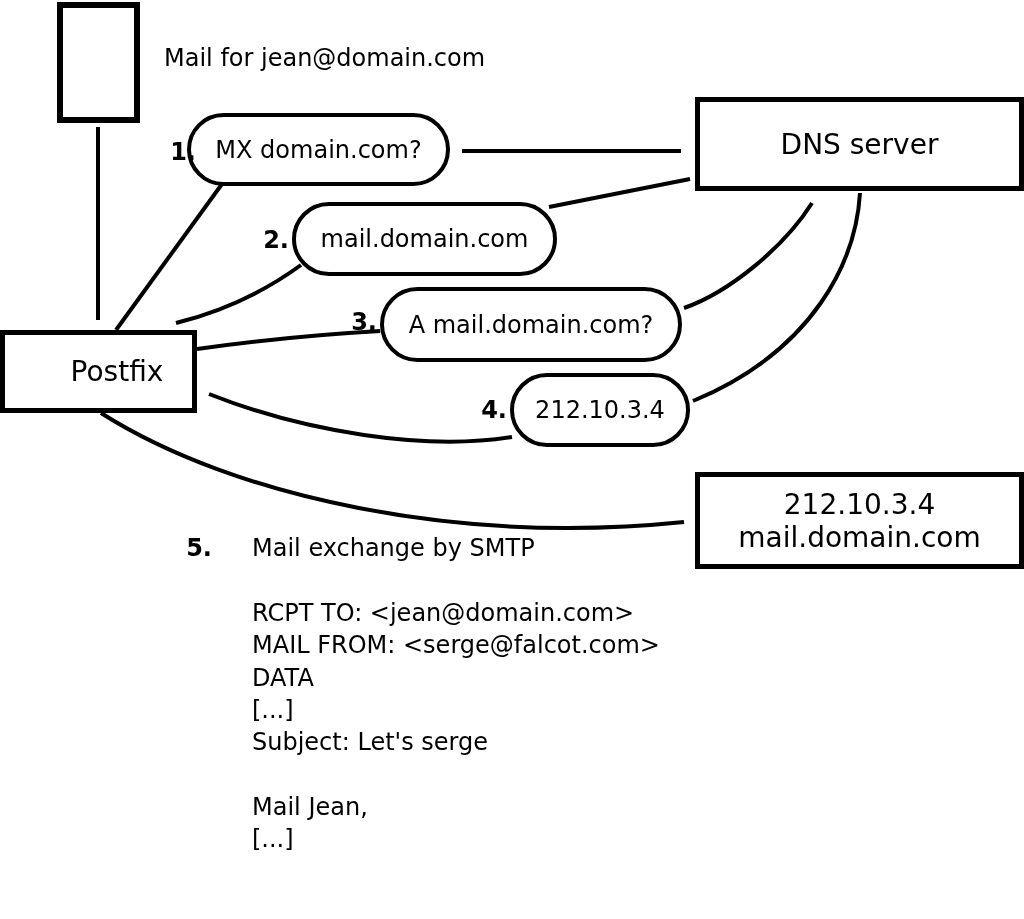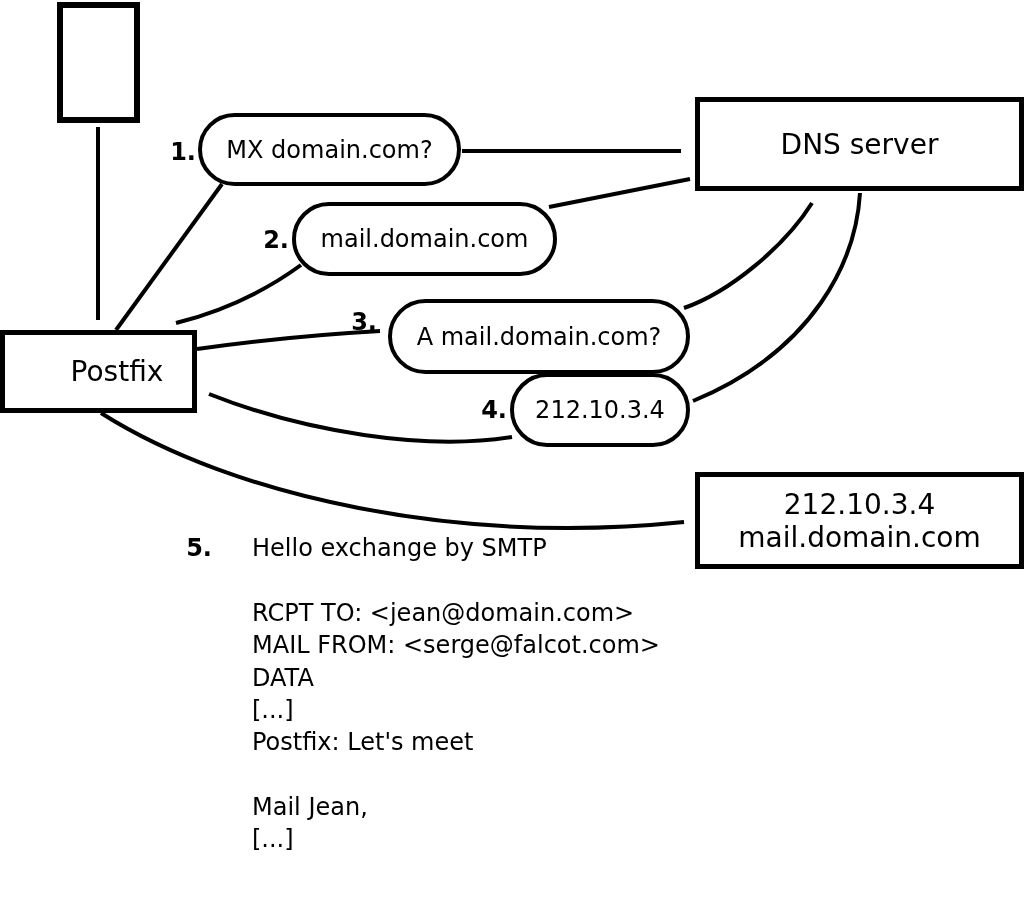--- a/index.html
+++ b/index.html
@@ -51,32 +51,33 @@
     <path d="M301,265 C264,292 220,312 176,323" marker-end="url(#ah)"></path>
     <path d="M197,349 Q290,336 380,331"></path>
     <path d="M684,308 C730,292 785,246 812,203" marker-end="url(#ah)"></path>
     <path d="M860,193 C856,260 815,350 693,401"></path>
     <path d="M512,437 C425,451 305,432 209,394" marker-end="url(#ah)"></path>
     <path d="M101,413 C235,498 460,545 684,522" marker-end="url(#ah)"></path>
   </svg>
 
   <div class="envelope" style="left:57px; top:2px; width:83px; height:121px;"></div>
 
+  <div class="note" style="left:164px; top:44px;">Mail for jean@domain.com</div>
 
-  <div class="pill" style="left:198px; top:113px; width:263px; height:73px;">
+  <div class="pill" style="left:187px; top:113px; width:263px; height:73px;">
     <span>MX domain.com?</span>
   </div>
   <div class="num" style="left:144px; top:138px;">1.</div>
 
   <div class="pill" style="left:292px; top:202px; width:265px; height:74px;">
     <span>mail.domain.com</span>
   </div>
   <div class="num" style="left:237px; top:226px;">2.</div>
 
-  <div class="pill" style="left:388px; top:287px; width:302px; height:75px;margin-top:12px;">
+  <div class="pill" style="left:380px; top:287px; width:302px; height:75px;">
     <span>A mail.domain.com?</span>
   </div>
   <div class="num" style="left:325px; top:308px;">3.</div>
 
   <div class="pill" style="left:510px; top:373px; width:180px; height:74px;">
     <span>212.10.3.4</span>
   </div>
   <div class="num" style="left:455px; top:396px;">4.</div>
 
   <div class="node" style="left:0px; top:330px; width:197px; height:83px;padding-left:37px;">
@@ -86,28 +87,28 @@
   <div class="node" style="left:695px; top:97px; width:329px; height:94px;">
     <span>DNS server</span>
   </div>
 
   <div class="node" style="left:695px; top:472px; width:329px; height:97px;">
     <span>212.10.3.4</span>
     <span>mail.domain.com</span>
   </div>
 
   <div class="num" style="left:160px; top:534px;">5.</div>
-  <div class="note" style="left:252px; top:534px;">Hello exchange by SMTP</div>
+  <div class="note" style="left:252px; top:534px;">Mail exchange by SMTP</div>
 
   <div class="smtp">
     <div class="line">RCPT TO: &lt;jean@domain.com&gt;</div>
     <div class="line">MAIL FROM: &lt;serge@falcot.com&gt;</div>
     <div class="line">DATA</div>
     <div class="line">[...]</div>
-    <div class="line">Postfix: Let's meet</div>
+    <div class="line">Subject: Let's serge</div>
     <div class="line"></div>
     <div class="line">Mail Jean,</div>
     <div class="line">[...]</div>
     <div class="line"></div>
 
   </div>
 
 </div>
 
 </body></html>

